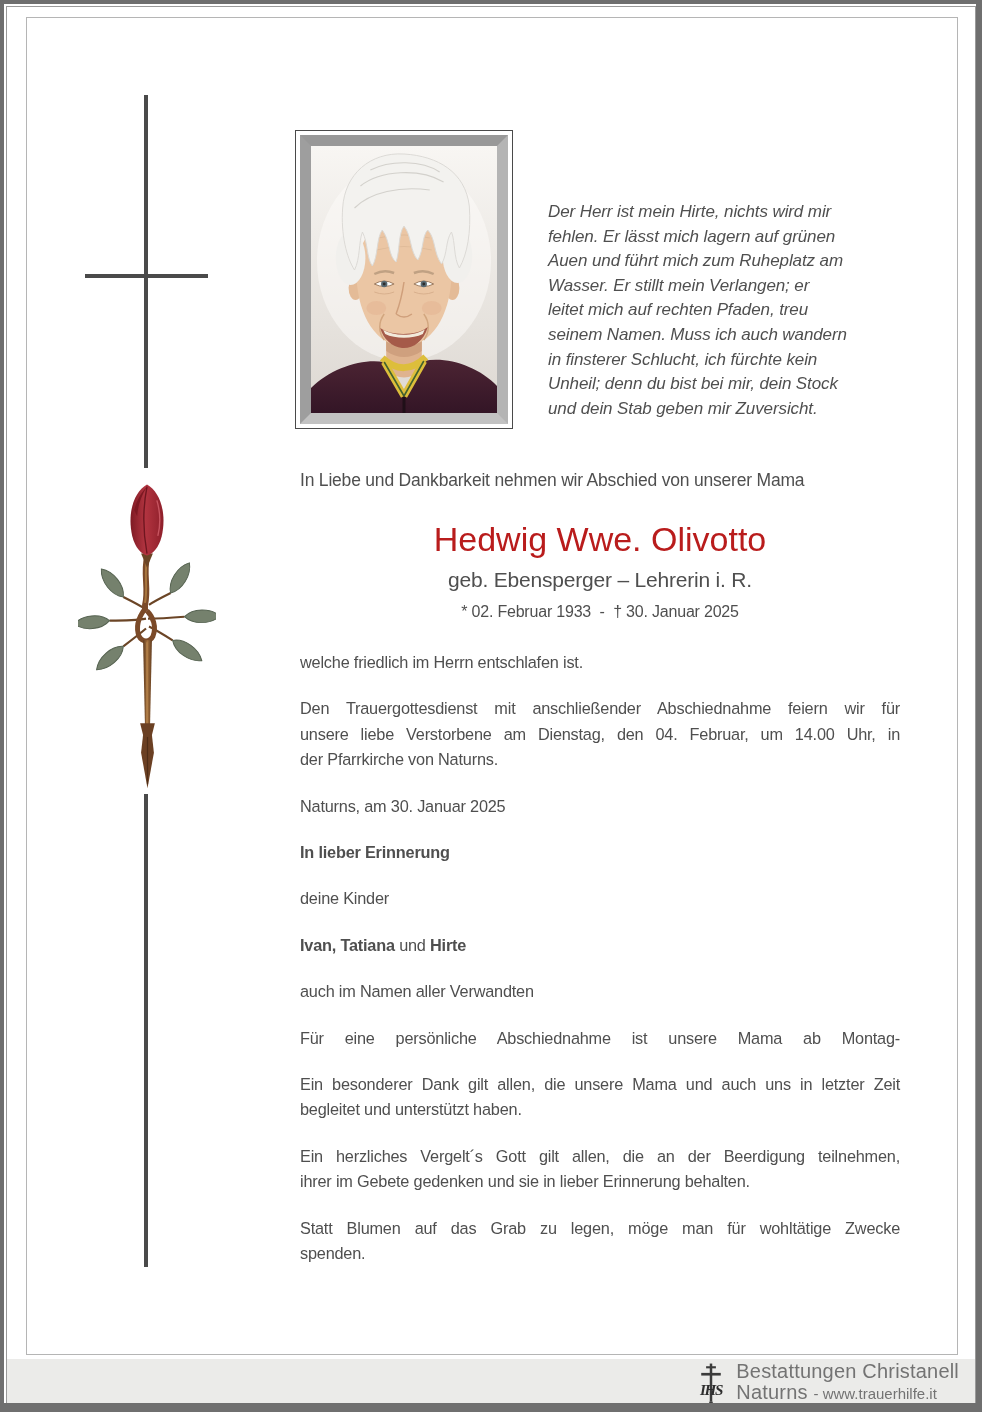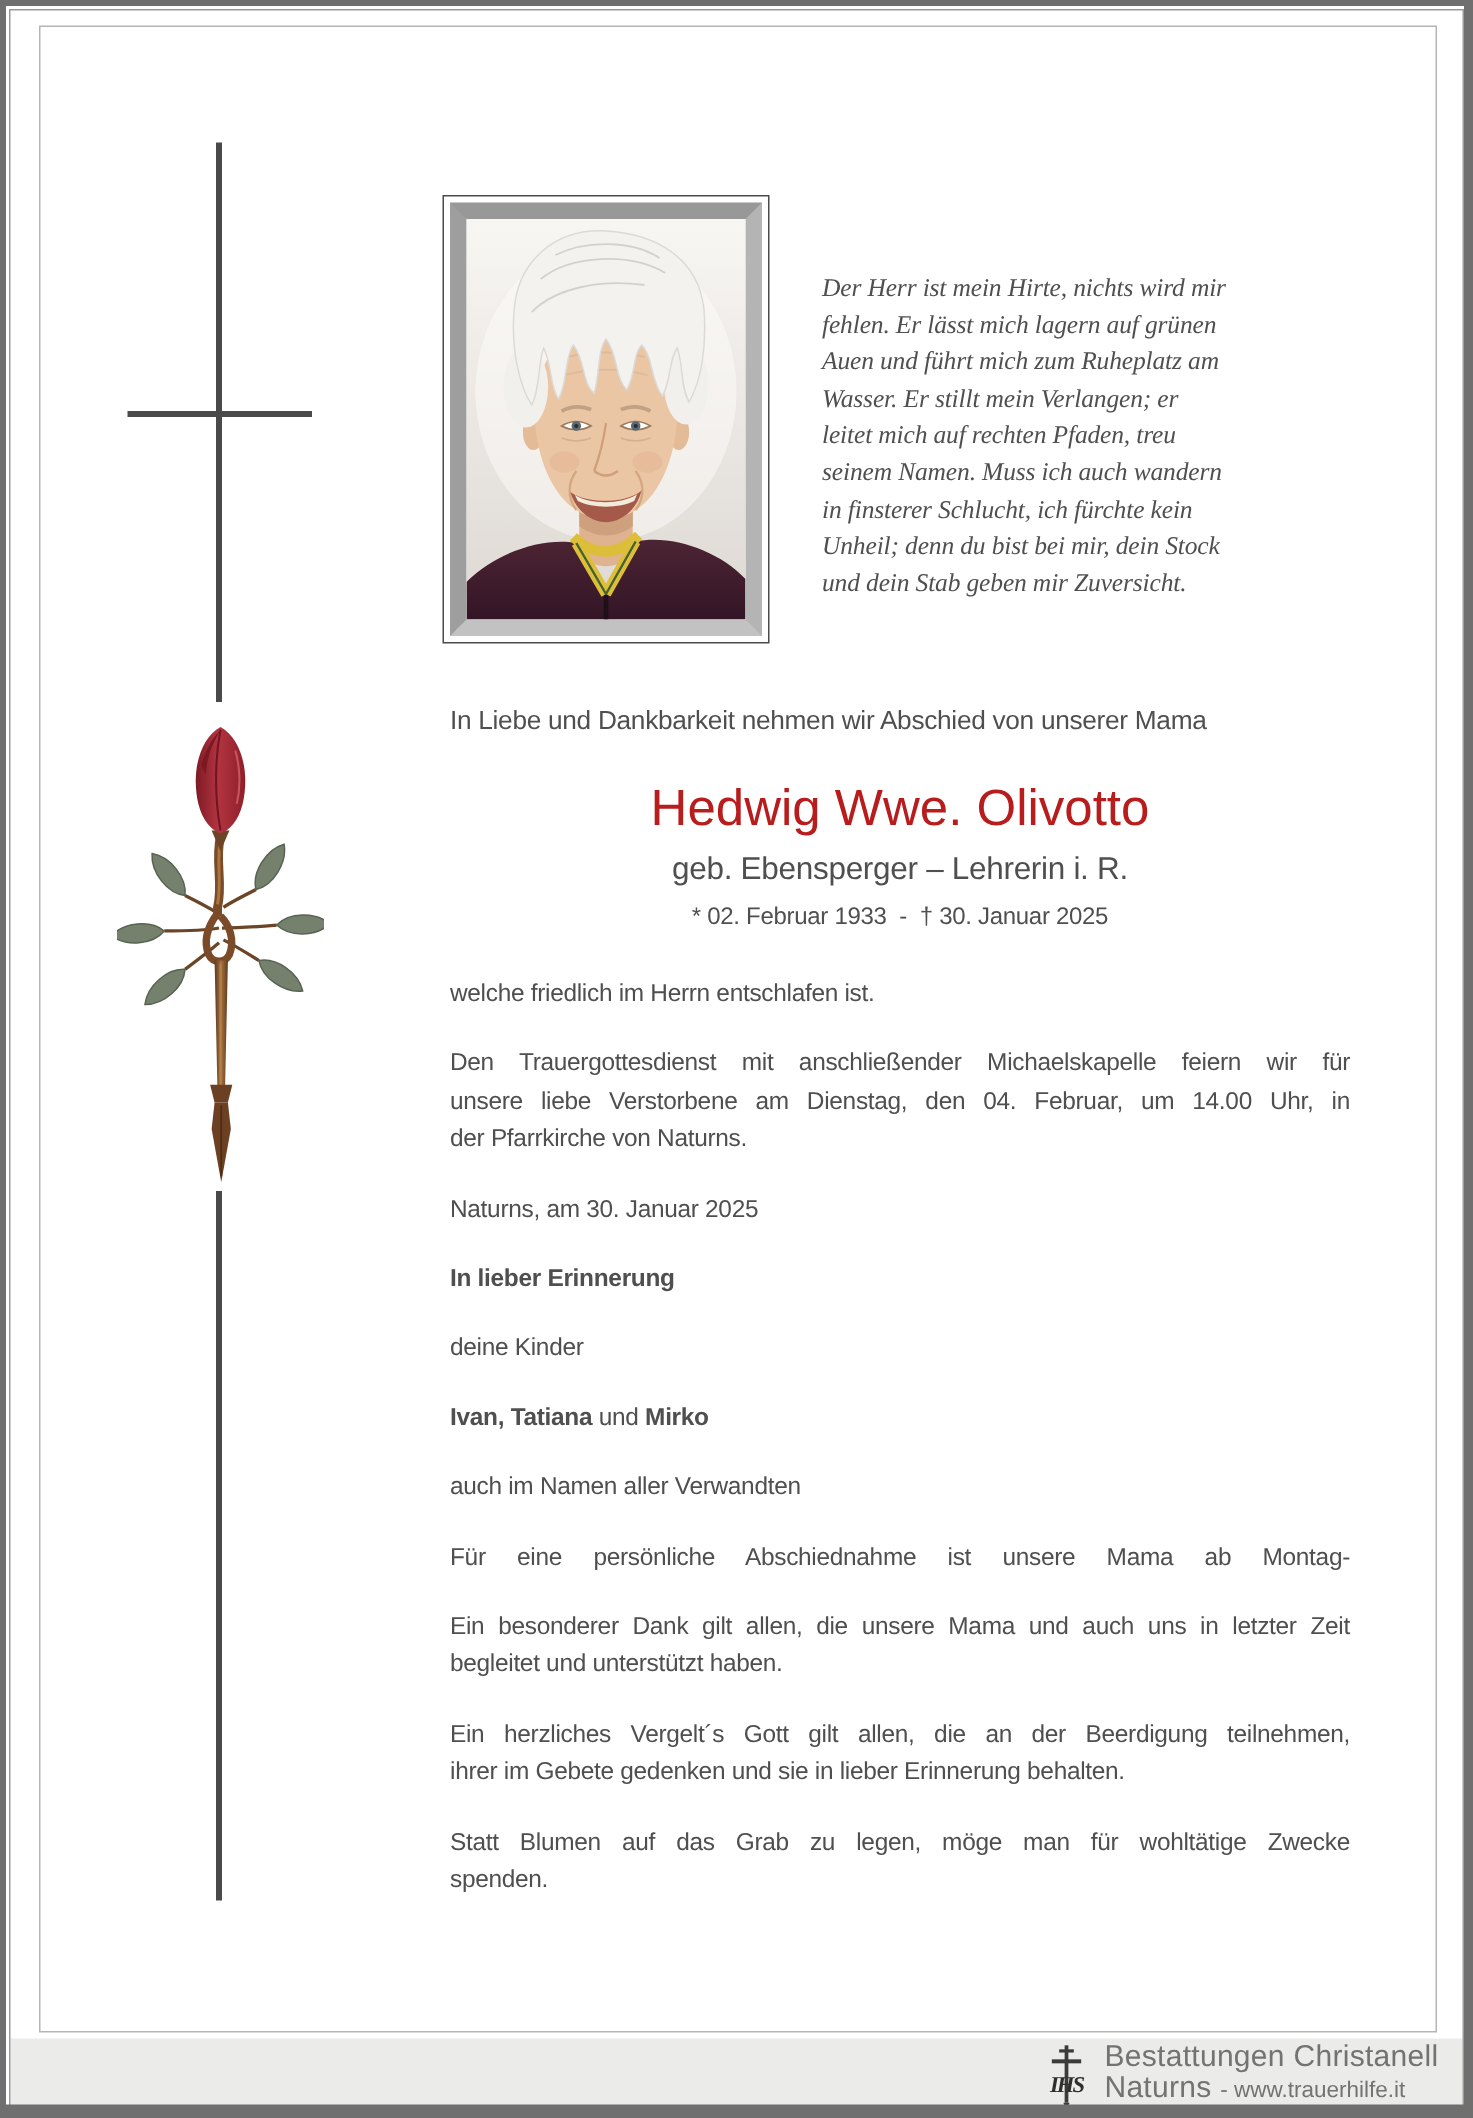--- a/index.html
+++ b/index.html
@@ -24,22 +24,22 @@
 
   
   .photo-frame { position:absolute; left:295px; top:130px; width:218px; height:299px;
     box-sizing:border-box; border:1px solid #4a4a4a; background:#ffffff; padding:4px; }
   .photo-mat { width:100%; height:100%; box-sizing:border-box;
     border:11px solid #a6a6a6; border-top-color:#989898; border-left-color:#9e9e9e;
     border-bottom-color:#c2c2c2; border-right-color:#b4b4b4; }
   .photo-mat svg { display:block; width:100%; height:100%; }
 
   
-  .psalm { position:absolute; left:548px; top:180px; width:390px;
-    font-style:italic; font-size:17px; line-height:24.6px; color:#4f4f4f; letter-spacing:-0.1px;font-family:Liberation Serif, serif; }
+  .psalm { position:absolute; left:548px; top:200px; width:390px;
+    font-style:italic; font-size:17px; line-height:24.6px; color:#4f4f4f; letter-spacing:-0.1px; }
   .psalm-line { white-space:nowrap; }
 
   
   .col { position:absolute; left:300px; top:468px; width:600px; font-size:16.3px;
     letter-spacing:-0.2px; }
   .intro { font-size:17.5px; line-height:25px; white-space:nowrap; }
   .name { margin:25px 0 0 0; font-size:34px; line-height:42px; font-weight:normal;
     text-align:center; color:#b91c1c; letter-spacing:0; }
   .maiden { margin-top:6px; font-size:21px; line-height:28px; text-align:center; letter-spacing:-0.2px; }
   .dates { margin-top:5px; font-size:16px; line-height:26px; text-align:center; white-space:pre-wrap; }
@@ -209,29 +209,29 @@
 
   <div class="col">
     <div class="intro">In Liebe und Dankbarkeit nehmen wir Abschied von unserer Mama</div>
     <h1 class="name">Hedwig Wwe. Olivotto</h1>
     <div class="maiden">geb. Ebensperger – Lehrerin i. R.</div>
     <div class="dates">* 02. Februar 1933  -  † 30. Januar 2025</div>
 
     <p class="first">welche friedlich im Herrn entschlafen ist.</p>
 
     <p>
-      <span class="lj">Den Trauergottesdienst mit anschließender Michaelskapelle feiern wir für</span>
+      <span class="lj">Den Trauergottesdienst mit anschließender Abschiednahme feiern wir für</span>
       <span class="lj">unsere liebe Verstorbene am Dienstag, den 04. Februar, um 14.00 Uhr, in</span>
       <span class="ll">der Pfarrkirche von Naturns.</span>
     </p>
 
     <p>Naturns, am 30. Januar 2025</p>
     <p class="bold">In lieber Erinnerung</p>
     <p>deine Kinder</p>
-    <p><span class="bold">Ivan, Tatiana</span> <span>und</span> <span class="bold">Mirko</span></p>
+    <p><span class="bold">Ivan, Tatiana</span> <span>und</span> <span class="bold">Hirte</span></p>
     <p>auch im Namen aller Verwandten</p>
 
     <p>
       <span class="lj">Für eine persönliche Abschiednahme ist unsere Mama ab Montag-</span>
     </p>
     <p>
       <span class="lj">Ein besonderer Dank gilt allen, die unsere Mama und auch uns in letzter Zeit</span>
       <span class="ll">begleitet und unterstützt haben.</span>
     </p>
     <p>

